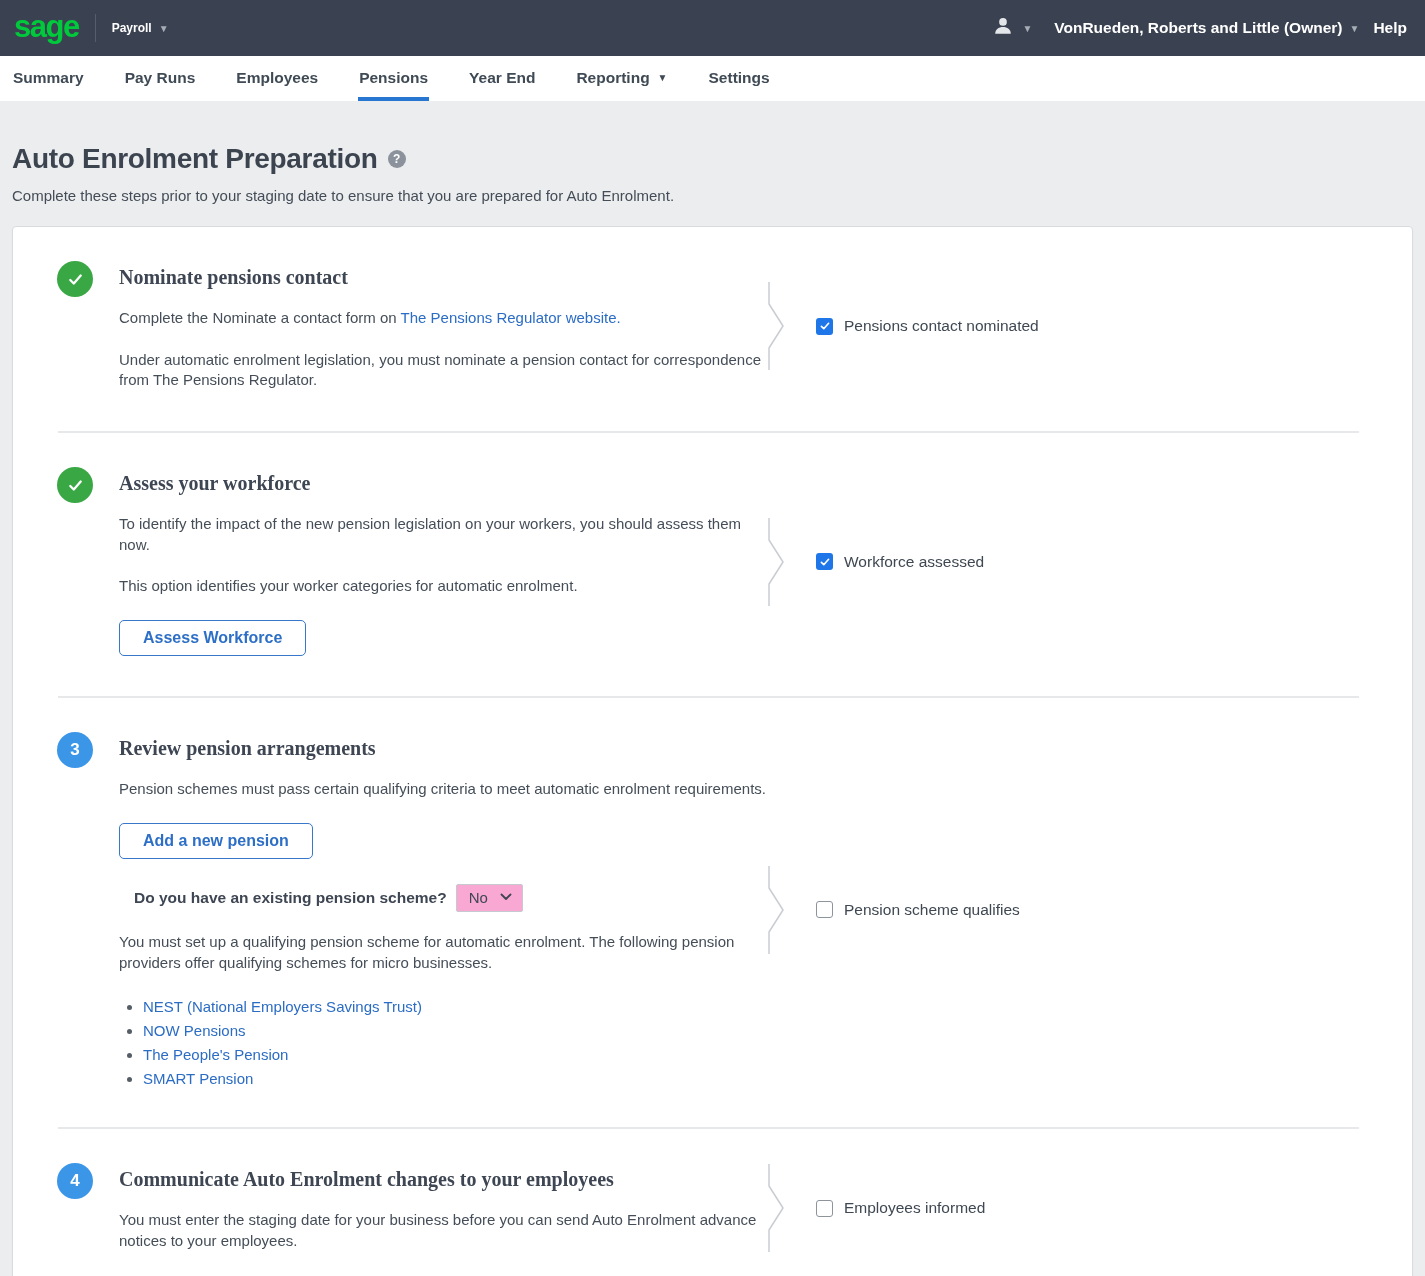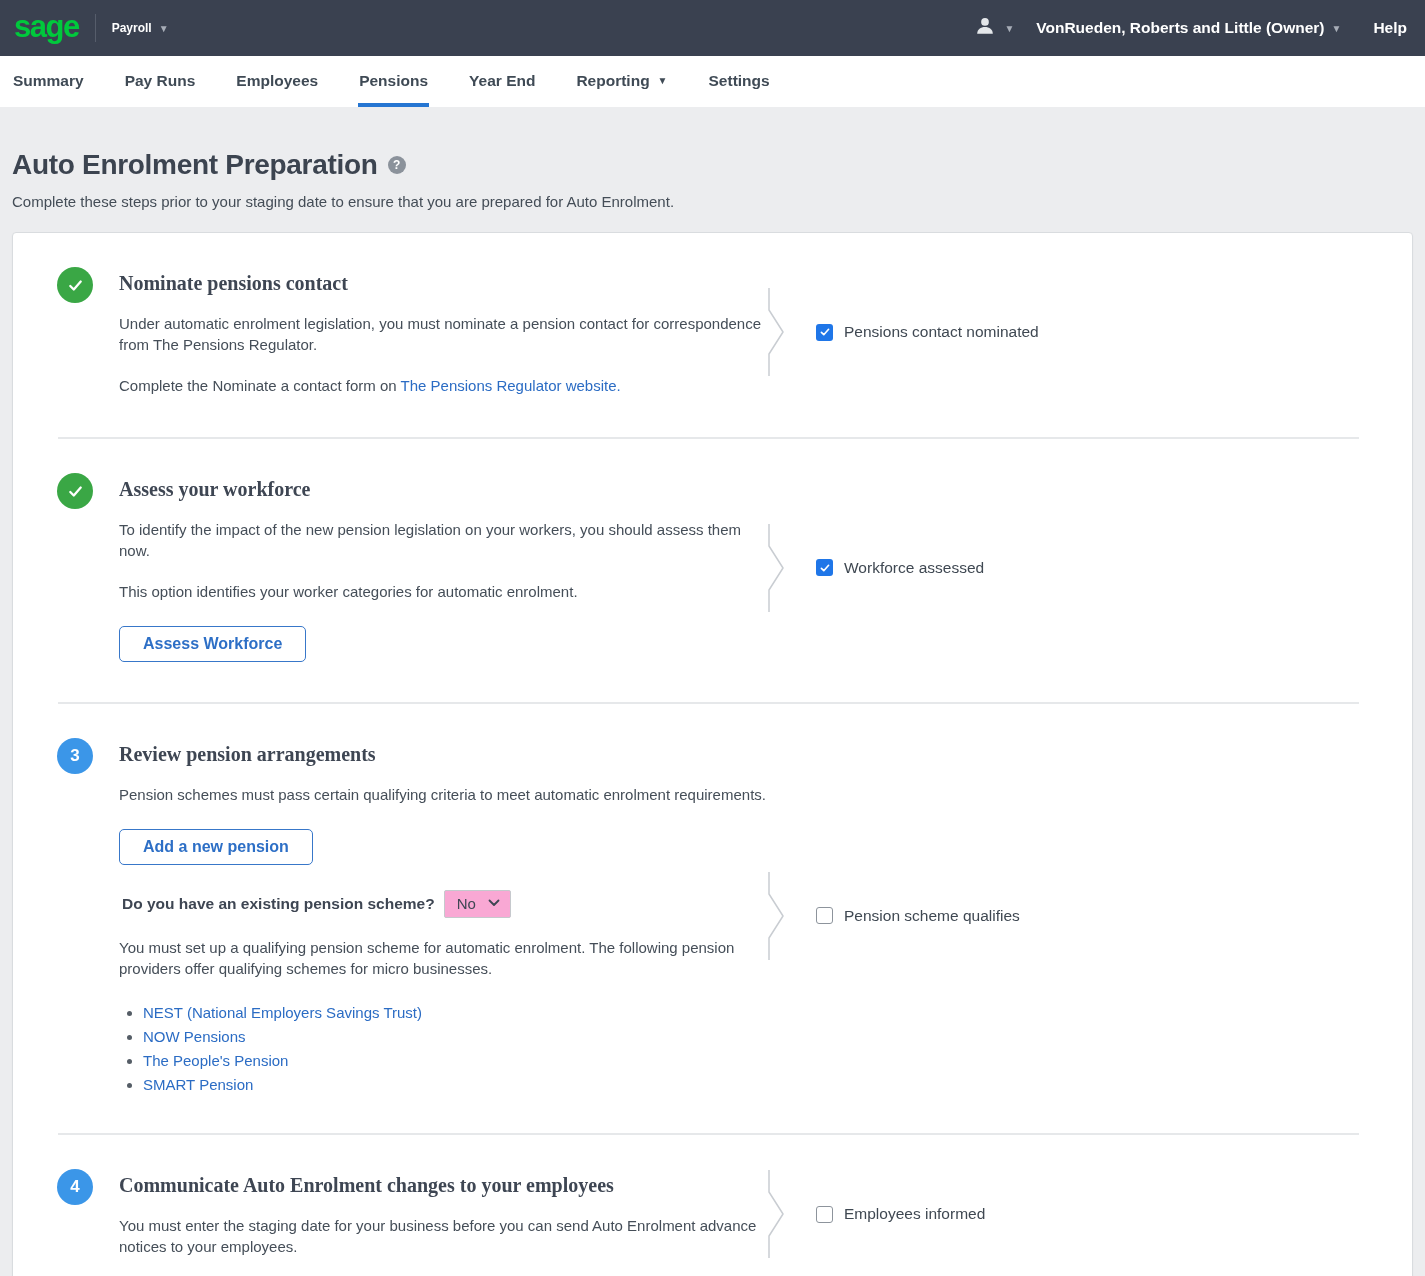--- a/index.html
+++ b/index.html
@@ -21,27 +21,27 @@
     font-size:31px; font-weight:700; letter-spacing:-1.5px;
     color:#00c93c; line-height:1; cursor:pointer; padding-bottom:4px;
   }
   .topbar-divider { width:1px; height:28px; background:#565d6b; margin:0 16px; }
   .product-menu { display:flex; align-items:center; cursor:pointer; }
   .product-label { font-size:12px; font-weight:700; color:#fff; }
   .caret { font-size:10px; color:#a7adb7; margin-left:7px; }
   .topbar-right { margin-left:auto; display:flex; align-items:center; }
   .user-icon-wrap { display:flex; align-items:center; cursor:pointer; margin-right:22px; }
   .user-icon-wrap .caret { margin-left:8px; }
-  .company-menu { display:flex; align-items:center; cursor:pointer; margin-right:32px; }
+  .company-menu { display:flex; align-items:center; cursor:pointer; margin-right:14px; }
   .company-label { font-size:15.5px; font-weight:700; color:#fff; }
   .help-link { font-size:15.5px; font-weight:700; color:#fff; cursor:pointer; }
 
   
   .tabbar {
-    background:#fff; height:51px;
+    background:#fff; height:45px;
     display:flex; align-items:stretch; padding:0 12px;
   }
   .tab {
     display:flex; align-items:center;
     margin-right:39px; padding:2px 1px 0;
     font-size:15.5px; font-weight:600; color:#3f4a55;
     border-bottom:4px solid transparent; cursor:pointer;
   }
   .tab.active { border-bottom-color:#2676d2; }
   .tab .caret { color:#3f4a55; margin-left:8px; font-size:10px; }
@@ -85,21 +85,21 @@
   .step-text:last-child { margin-bottom:0; }
   a.link { color:#2b6cc4; text-decoration:none; cursor:pointer; }
 
   .btn {
     display:inline-block; background:#fff;
     border:1px solid #3877c9; border-radius:5px;
     color:#2d6fc6; font-weight:700; font-size:16px;
     font-family:inherit; padding:8px 23px; cursor:pointer; margin-top:2px;
   }
 
-  .question-row { display:flex; align-items:center; margin:25px 3px 20px; }
+  .question-row { display:flex; align-items:center; margin:25px 15px 20px; }
   .question-label { font-size:15.5px; font-weight:700; color:#3e4653; }
   .select {
     margin-left:9px; background:#f9a8d4;
     border:1px solid #c6c9cd; border-radius:2px;
     padding:4px 10px 5px 12px;
     display:flex; align-items:center;
     font-size:15px; color:#3e4653; cursor:pointer;
   }
   .select .sel-caret { margin-left:12px; display:flex; }
 
@@ -185,22 +185,22 @@
   <section class="step">
     <div class="step-icon">
       <div class="circle done">
         <svg width="19" height="19" viewBox="0 0 20 20">
             <path d="M4.5 10.5 L8.2 14.2 L15.5 5.8" stroke="#fff" stroke-width="2.4" fill="none" stroke-linecap="round" stroke-linejoin="round"></path>
           </svg>
       </div>
     </div>
     <div class="step-body">
       <h2 class="step-title">Nominate pensions contact</h2>
+      <p class="step-text"><span>Complete the Nominate a contact form on </span><a class="link">The Pensions Regulator website.</a></p>
       <p class="step-text">Under automatic enrolment legislation, you must nominate a pension contact for correspondence from The Pensions Regulator.</p>
-      <p class="step-text"><span>Complete the Nominate a contact form on </span><a class="link">The Pensions Regulator website.</a></p>
     </div>
     <div class="step-rail">
       <span class="rail-chevron">
         <svg width="20" height="88" viewBox="0 0 20 88">
             <path d="M2 0 L2 22 L16 44 L2 66 L2 88" stroke="#c9cdd2" stroke-width="1.5" fill="none" stroke-linejoin="round"></path>
           </svg>
       </span>
       <div class="checkbox-row">
         <span class="checkbox checked">
           <svg width="12" height="12" viewBox="0 0 16 16">

